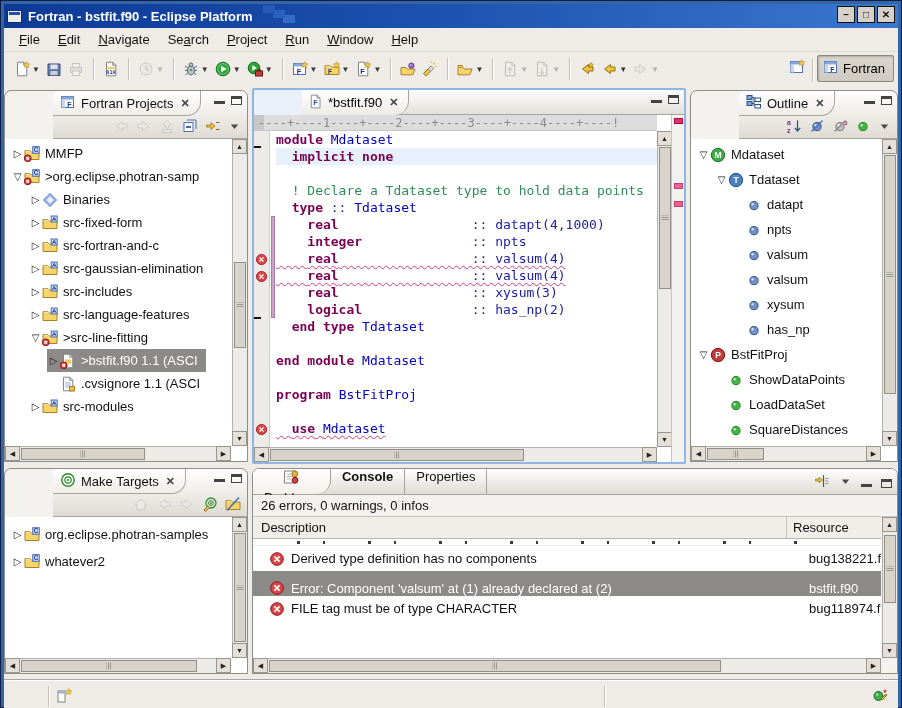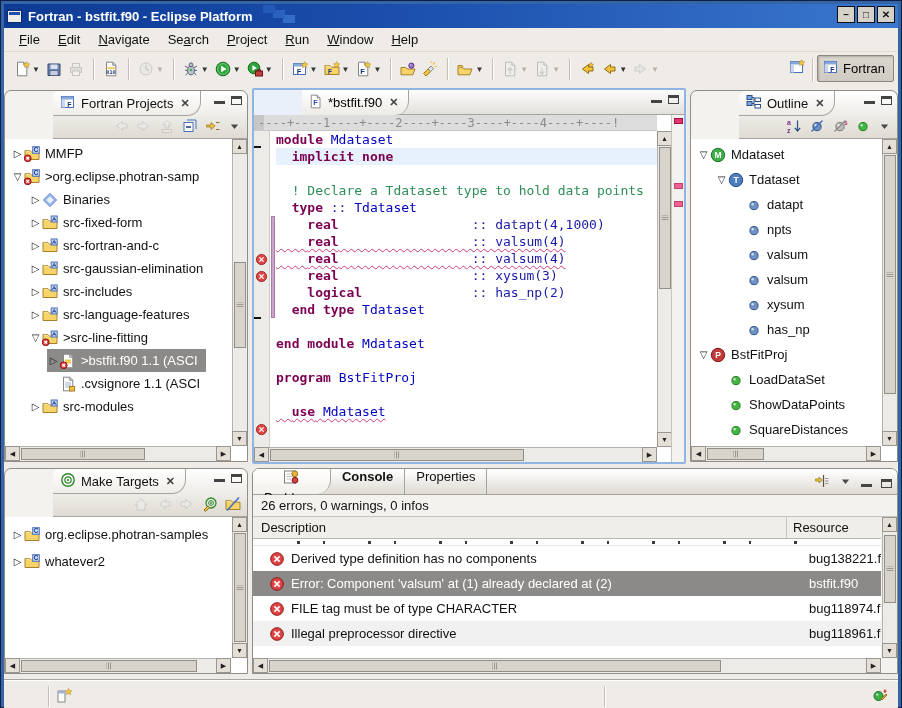--- a/index.html
+++ b/index.html
@@ -93,21 +93,21 @@
   #psummary { position:absolute; top:26px; left:0; right:0; height:22px; font-size:13px; color:#111; padding:3px 0 0 8px; background:#F4F2EE; border-bottom:1px solid #C6C4BE; }
   #phead { position:absolute; top:48px; left:0; right:16px; height:22px; background:#F0EEE8; border-bottom:1px solid #B8B6B0; font-size:13px; color:#111; }
   #phead .h1 { position:absolute; left:8px; top:3px; }
   #phead .h2 { position:absolute; left:540px; top:3px; }
   #phead .hsep { position:absolute; left:533px; top:0; bottom:0; width:1px; background:#C6C4BE; }
   #prows { position:absolute; top:70px; left:0; right:16px; bottom:15px; background:#fff; overflow:hidden; }
   .partial { height:7px; overflow:hidden; background:
      repeating-linear-gradient(90deg, transparent 0 14px, #3A3A3A 14px 17px, transparent 17px 40px, #3A3A3A 40px 42px, transparent 42px 71px) 30px 2px/520px 3px no-repeat #fff; border-bottom:1px solid #E8E8E8;}
   .prow { height:25px; display:flex; align-items:center; font-size:13px; color:#111; }
   .prow.alt { background:#F1F1F1; }
-  .prow.sel { background:#8C8A88; color:#fff; }
+  .prow.sel { background:#8C8A88; color:#fff;align-items:flex-end; }
   .prow .pico { width:16px; margin-left:16px; flex:none; display:flex; }
   .prow .pdesc { padding-left:6px; width:500px; white-space:nowrap; overflow:hidden; }
   .prow .pres { padding-left:24px; white-space:nowrap; }
 
   
   #statusbar { height:32px; border-top:1px solid #FFFFFF; box-shadow:0 -1px 0 #A6A49E; background:#EFEBE7; position:relative; margin-top:2px; }
   #statusbar .ssep { position:absolute; top:5px; bottom:5px; width:1px; background:#C4C0B8; box-shadow:1px 0 0 #FFF; }
 </style>
 </head>
 <body>
@@ -696,20 +696,21 @@
         <div id="chgcol">
               <span class="chgbar" style="top: 85px; height: 102px;"></span>
             </div>
         <div id="codearea">
               <div class="cl"><span class="kw">module</span><span class=""> </span><span class="id">Mdataset</span></div>
               <div class="cl hl"><span class="">  </span><span class="kw">implicit</span><span class=""> </span><span class="kw">none</span></div>
               <div class="cl"></div>
               <div class="cl"><span class="">  </span><span class="cm">! Declare a Tdataset type to hold data points</span></div>
               <div class="cl"><span class="">  </span><span class="kw">type</span><span class=""> :: </span><span class="id">Tdataset</span></div>
               <div class="cl"><span class="">    </span><span class="kw">real</span><span class="">                 :: datapt(4,1000)</span></div>
+              <div class="cl"><span class="">    </span><span class="kw">integer</span><span class="">              :: npts</span></div>
               <div class="cl"><span class="wavy"><span class="">    </span><span class="kw">real</span><span class="">                 :: valsum(4)</span></span></div>
               <div class="cl"><span class="wavy"><span class="">    </span><span class="kw">real</span><span class="">                 :: valsum(4)</span></span></div>
               <div class="cl"><span class="">    </span><span class="kw">real</span><span class="">                 :: xysum(3)</span></div>
               <div class="cl"><span class="">    </span><span class="kw">logical</span><span class="">              :: has_np(2)</span></div>
               <div class="cl"><span class="">  </span><span class="kw">end type</span><span class=""> </span><span class="id">Tdataset</span></div>
               <div class="cl"></div>
               <div class="cl"><span class="kw">end module</span><span class=""> </span><span class="id">Mdataset</span></div>
               <div class="cl"></div>
               <div class="cl"><span class="kw">program</span><span class=""> </span><span class="id">BstFitProj</span></div>
               <div class="cl"></div>
@@ -930,36 +931,36 @@
                 <span class="rowbody">
                   <span class="tarrow"></span>
                   <span class="ticon">
                     <span class="ic">
                       <svg width="16" height="16" viewBox="0 0 16 16">
                         <circle cx="8" cy="8.6" r="4.1" fill="#43B543" stroke="#1F7F1F"></circle>
                         <circle cx="6.6" cy="7.2" r="1.2" fill="#fff" opacity="0.7"></circle>
                       </svg>
                     </span>
                   </span>
-                  <span class="tlabel">LoadDataSet</span>
+                  <span class="tlabel">ShowDataPoints</span>
                 </span>
               </div>
               <div class="trow" style="height: 25px;">
                 <span class="tind" style="width: 24px;"></span>
                 <span class="rowbody">
                   <span class="tarrow"></span>
                   <span class="ticon">
                     <span class="ic">
                       <svg width="16" height="16" viewBox="0 0 16 16">
                         <circle cx="8" cy="8.6" r="4.1" fill="#43B543" stroke="#1F7F1F"></circle>
                         <circle cx="6.6" cy="7.2" r="1.2" fill="#fff" opacity="0.7"></circle>
                       </svg>
                     </span>
                   </span>
-                  <span class="tlabel">ShowDataPoints</span>
+                  <span class="tlabel">LoadDataSet</span>
                 </span>
               </div>
               <div class="trow" style="height: 25px;">
                 <span class="tind" style="width: 24px;"></span>
                 <span class="rowbody">
                   <span class="tarrow"></span>
                   <span class="ticon">
                     <span class="ic">
                       <svg width="16" height="16" viewBox="0 0 16 16">
                         <circle cx="8" cy="8.6" r="4.1" fill="#43B543" stroke="#1F7F1F"></circle>
@@ -1159,32 +1160,20 @@
               <span class="pico">
                 <span class="ic">
                   <svg width="16" height="16" viewBox="0 0 16 16">
                     <circle cx="8" cy="8" r="6.3" fill="#DE4545" stroke="#8F1212"></circle>
                     <path d="M5.4 5.4 10.6 10.6 M10.6 5.4 5.4 10.6" stroke="#fff" stroke-width="1.6"></path>
                   </svg>
                 </span>
               </span>
               <span class="pdesc">FILE tag  must be of type CHARACTER</span>
               <span class="pres">bug118974.f</span>
-            </div>
-            <div class="prow alt">
-              <span class="pico">
-                <span class="ic">
-                  <svg width="16" height="16" viewBox="0 0 16 16">
-                    <circle cx="8" cy="8" r="6.3" fill="#DE4545" stroke="#8F1212"></circle>
-                    <path d="M5.4 5.4 10.6 10.6 M10.6 5.4 5.4 10.6" stroke="#fff" stroke-width="1.6"></path>
-                  </svg>
-                </span>
-              </span>
-              <span class="pdesc">Illegal preprocessor directive</span>
-              <span class="pres">bug118961.f</span>
             </div>
           </div>
       <div class="sbv" style="top:48px;bottom:15px;right:0;">
         <span class="sbtn" style="top:0;left:-1px;">▲</span>
         <span class="sthumb" style="left:1px;right:1px;top:18px;height:48%;"></span>
         <span class="sbtn" style="bottom:0;left:-1px;">▼</span>
       </div>
       <div class="sbh" style="left:0;right:16px;bottom:0;">
         <span class="sbtn" style="left:0;top:-1px;">◀</span>
         <span class="sthumb h" style="top:1px;bottom:1px;left:16px;width:72%;"></span>

